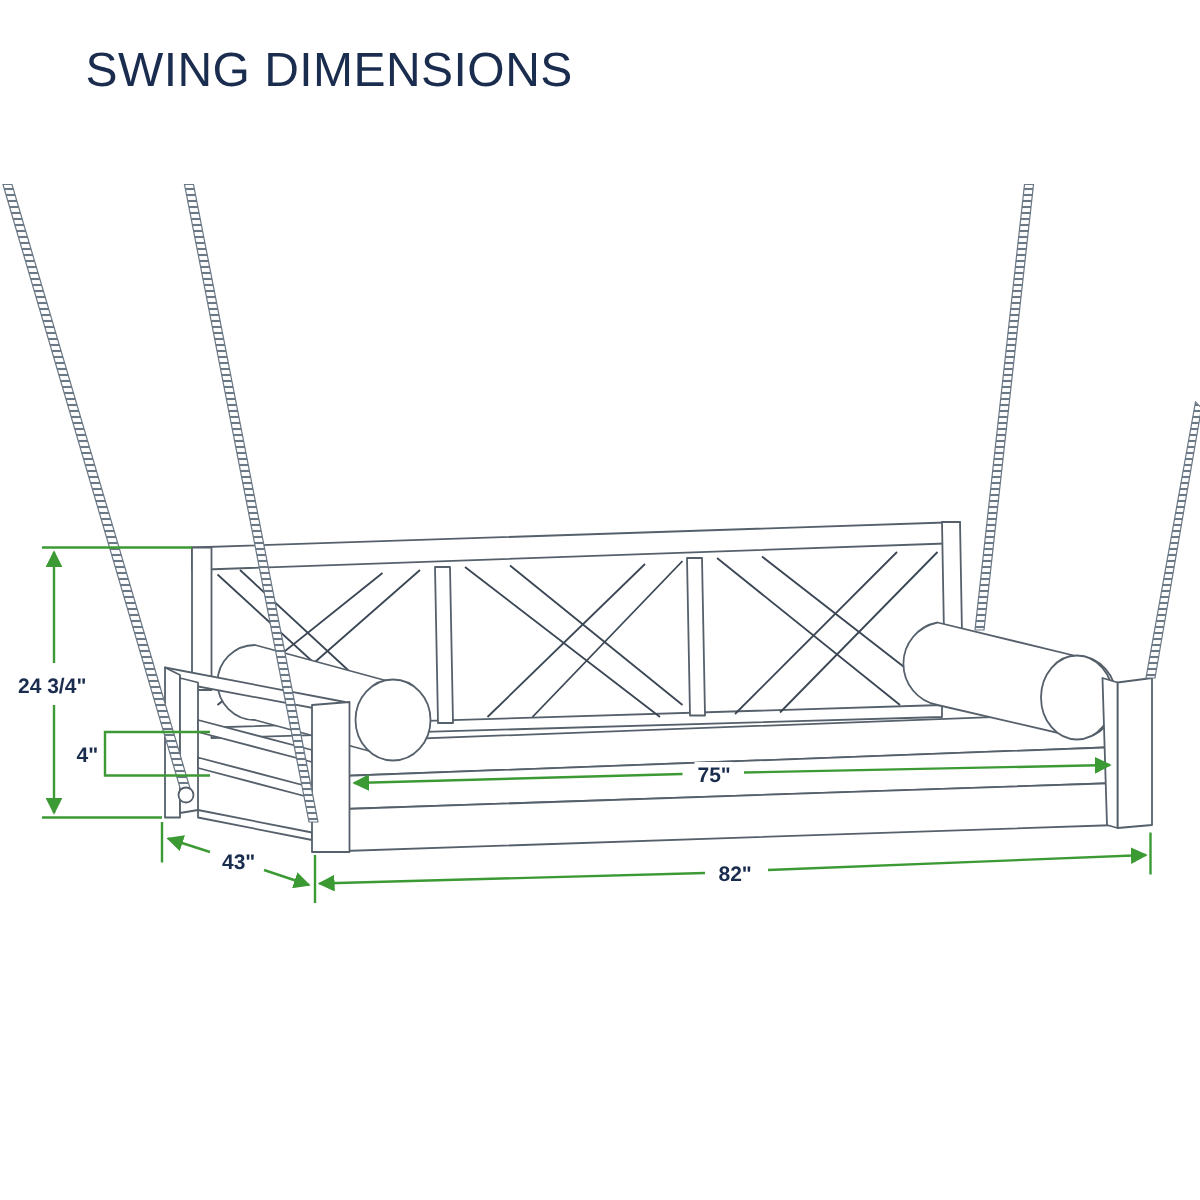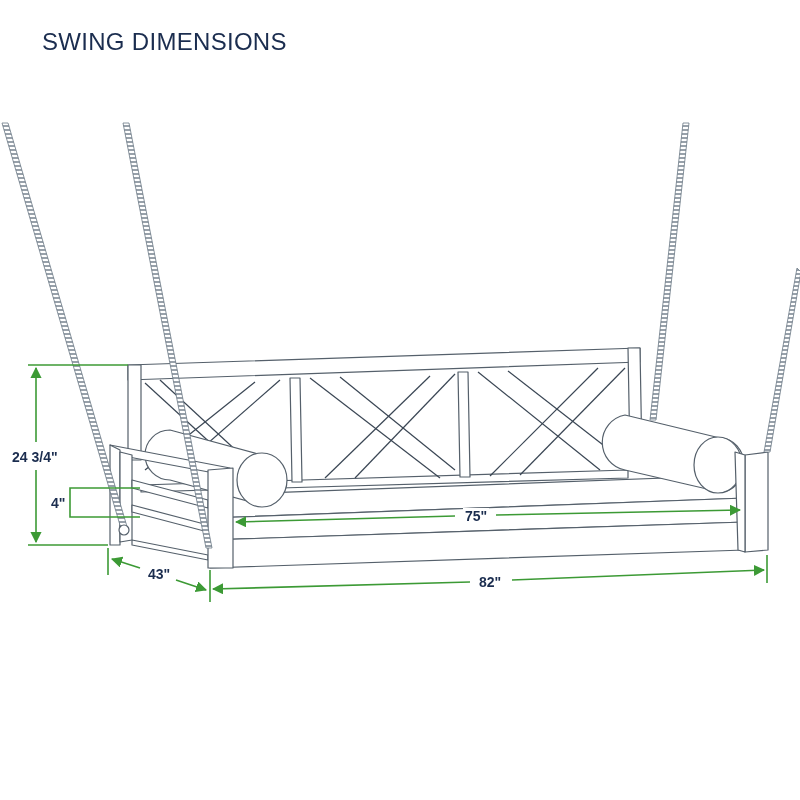--- a/index.html
+++ b/index.html
@@ -1,17 +1,17 @@
 <!DOCTYPE html>
 <html><head>
 <meta charset="utf-8">
 <style>
   html, body { margin: 0; padding: 0; background: #ffffff; }
   body { width: 800px; height: 800px; position: relative; overflow: hidden; font-family: "Liberation Sans", sans-serif; }
-  .title { position: absolute; left: 42px; top: 28px; font-size: 24px; font-weight: 400; color: #1b2d4f; letter-spacing: 0.3px; }
+  .title { position: absolute; left: 57px; top: 28px; font-size: 32px; font-weight: 400; color: #1b2d4f; letter-spacing: 0.3px; }
   svg.drawing { position: absolute; left: 0; top: 0; }
   .dim-label { position: absolute; font-size: 14px; font-weight: 700; color: #1b2d4f; background: #ffffff; padding: 0 2px; line-height: 16px; }
 </style>
 </head>
 <body>
 
 <div class="title">SWING DIMENSIONS</div>
 
 <svg class="drawing" width="800" height="800" viewBox="0 0 800 800">
   <defs>

